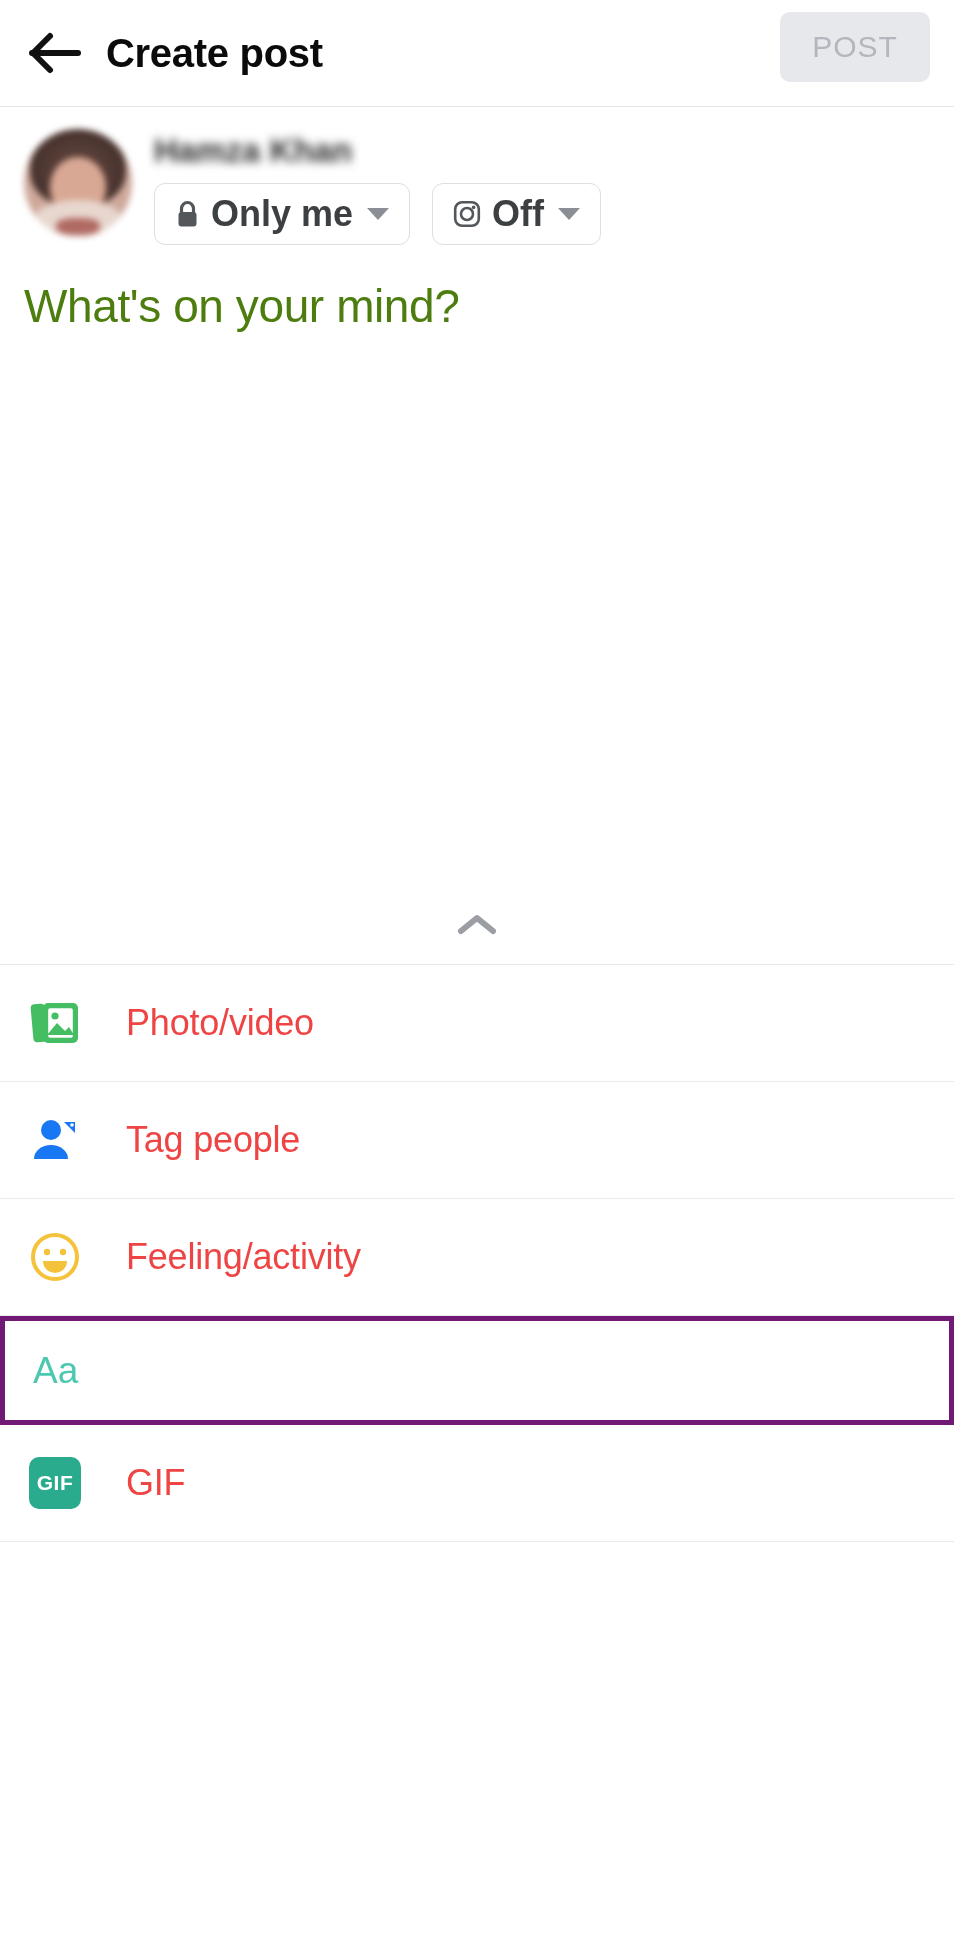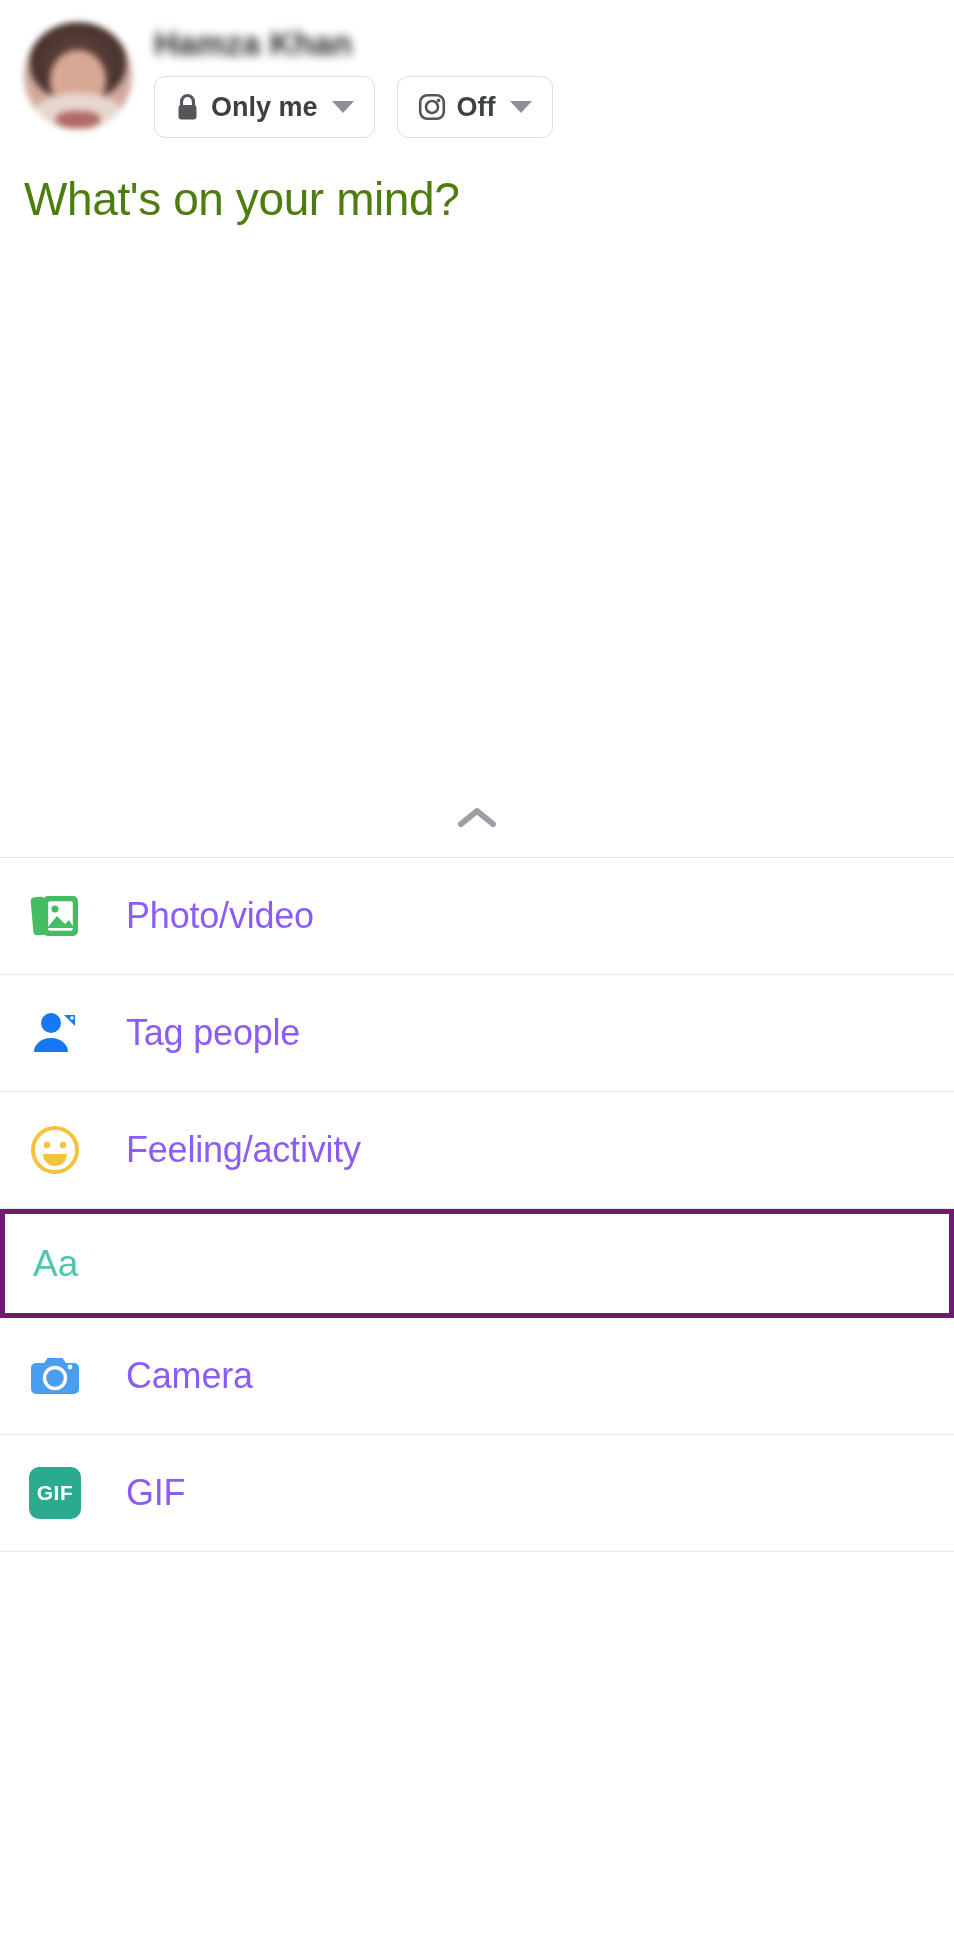--- a/index.html
+++ b/index.html
@@ -134,21 +134,21 @@
     align-items: center;
     gap: 11px;
     height: 62px;
     padding: 0 20px;
     border: 1px solid #dcdfe4;
     border-radius: 11px;
     background: #ffffff;
     cursor: pointer;
   }
   .chip-label {
-    font-size: 27px;
+    font-size: 36px;
     font-weight: 700;
     color: #3c4043;
     white-space: nowrap;
   }
   .chip svg { display: block; flex: 0 0 auto; }
   .caret {
     width: 0; height: 0;
     border-left: 11px solid transparent;
     border-right: 11px solid transparent;
     border-top: 12px solid #8a8f96;
@@ -194,21 +194,21 @@
     height: 58px;
     flex: 0 0 auto;
     display: flex;
     align-items: center;
     justify-content: center;
   }
   .option .icon-wrap svg { display: block; }
   .option-label {
     margin-left: 42px;
     font-size: 36px;
-    color: #8b5cf6;
+    color: #ef4444;
     letter-spacing: -0.2px;
     white-space: nowrap;
   }
   .highlight-wrap {
     border: 5px solid #701a75;
     background: #f3360d;
     padding: 0;
   }
   .highlight-wrap .option {
     border-bottom: none;
@@ -227,20 +227,32 @@
     align-items: center;
     justify-content: center;
     letter-spacing: 0.5px;
   }
 </style>
 </head>
 <body>
 
 <div class="screen">
 
+  <div class="header">
+    <div class="back-btn">
+      <span>
+        <svg width="54" height="44" viewBox="0 0 54 44">
+          <path d="M4 22 H50" stroke="#111" stroke-width="6" stroke-linecap="round" fill="none"></path>
+          <path d="M22 5 L5 22 L22 39" stroke="#111" stroke-width="6" stroke-linecap="round" stroke-linejoin="round" fill="none"></path>
+        </svg>
+      </span>
+    </div>
+    <div class="header-title">Create post</div>
+    <button class="post-btn">POST</button>
+  </div>
 
   <div class="composer">
     <div class="identity-row">
       <div class="avatar">
         <div class="av-hair"></div>
         <div class="av-face"></div>
         <div class="av-body"></div>
         <div class="av-accent"></div>
       </div>
       <div class="identity-right">
@@ -333,30 +345,20 @@
     <div class="highlight-wrap">
       <div class="option">
         <span class="icon-wrap">
           <svg width="56" height="46" viewBox="0 0 56 46">
             <text x="1" y="35" font-family="Liberation Sans, sans-serif" font-size="37" fill="#4ec7b0">Aa</text>
           </svg>
         </span>
       </div>
     </div>
 
-    <div class="option">
-      <span class="icon-wrap">
-        <svg width="56" height="56" viewBox="0 0 56 56">
-          <path d="M9 15 h8 l3.5 -5 h15 l3.5 5 h8 a5 5 0 0 1 5 5 v21 a5 5 0 0 1 -5 5 h-38 a5 5 0 0 1 -5 -5 v-21 a5 5 0 0 1 5 -5 z" fill="#4a9ef0"></path>
-          <circle cx="28" cy="30" r="10.5" fill="none" stroke="#ffffff" stroke-width="3.4"></circle>
-          <circle cx="43" cy="19" r="2.4" fill="#ffffff"></circle>
-        </svg>
-      </span>
-      <span class="option-label">Camera</span>
-    </div>
 
     <div class="option">
       <span class="icon-wrap">
         <span class="gif-badge">GIF</span>
       </span>
       <span class="option-label">GIF</span>
     </div>
 
   </div>
 

